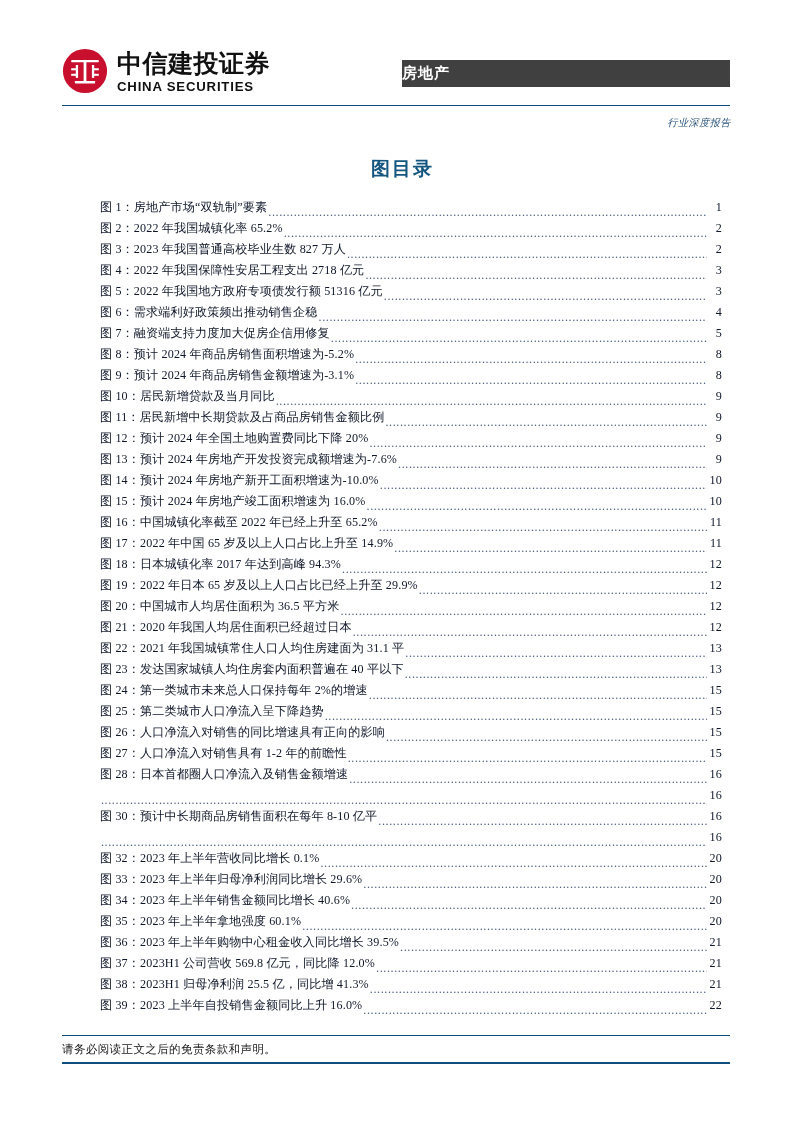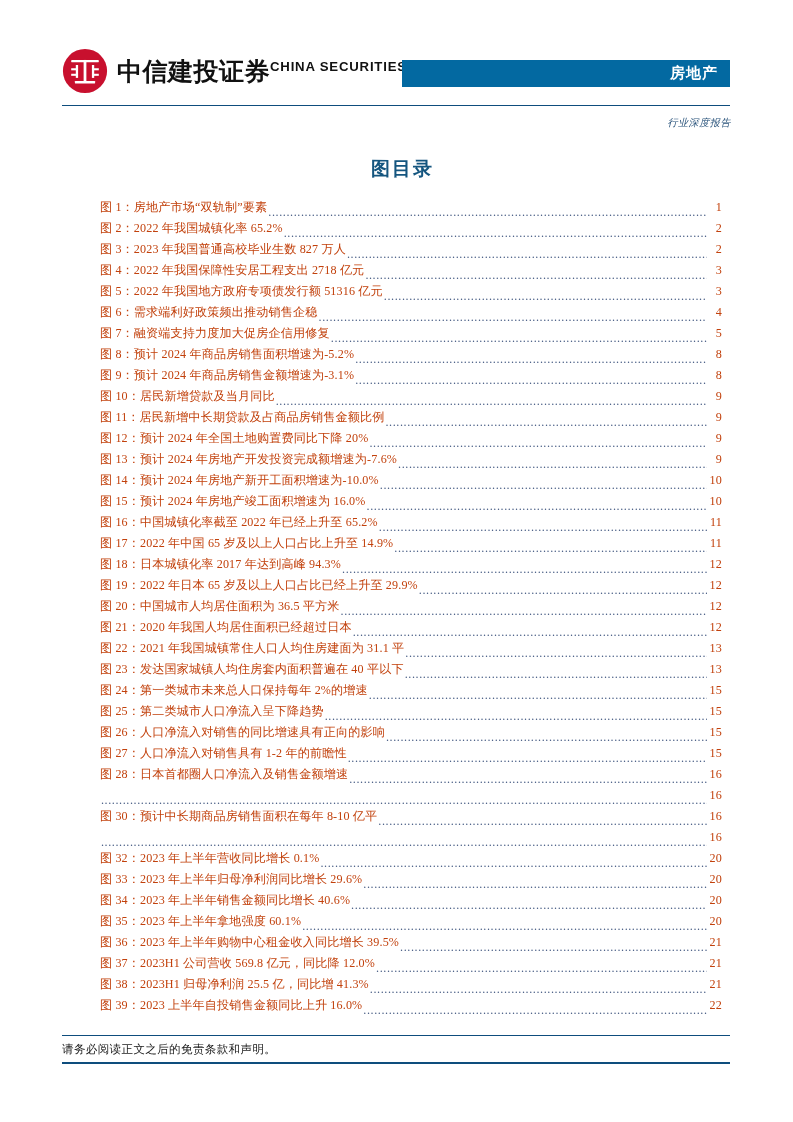--- a/index.html
+++ b/index.html
@@ -42,21 +42,21 @@
     gap: 9px;
   }
   .logo-mark {
     width: 46px;
     height: 46px;
     flex: 0 0 46px;
     position: relative;
   }
   .brand-words {
     display: flex;
-    flex-direction: row;
+    flex-direction: column;
     justify-content: center;
     line-height: 1;
   }
   .brand-cn {
     font-family: "Liberation Sans", "DejaVu Sans", sans-serif;
     font-size: 25px;
     font-weight: 700;
     letter-spacing: 0.5px;
     color: #111111;
     line-height: 1.12;
@@ -69,24 +69,24 @@
     color: #111111;
     margin-top: 3px;
   }
 
   .sector-banner {
     position: absolute;
     right: 0;
     top: 12px;
     width: 328px;
     height: 27px;
-    background: #0369a1;
+    background: #404040;
     display: flex;
     align-items: center;
-    justify-content: flex-end;
+    justify-content: flex-start;
     box-sizing: border-box;
     padding-right: 12px;
   }
   .sector-banner-label {
     font-family: "Liberation Sans", "DejaVu Sans", sans-serif;
     font-size: 15px;
     font-weight: 700;
     color: #ffffff;
     letter-spacing: 1px;
   }
@@ -131,21 +131,21 @@
     left: 100px;
     top: 196px;
     width: 622px;
   }
   .toc-entry {
     display: flex;
     align-items: flex-end;
     font-size: 12.1px;
     line-height: 1;
     height: 21px;
-    color: #c2410c;
+    color: #0f172a;
     white-space: nowrap;
     letter-spacing: 0.15px;
   }
   .toc-entry .label {
     flex: 0 0 auto;
     padding-bottom: 4px;
   }
   .toc-entry .leader {
     flex: 1 1 auto;
     overflow: hidden;

